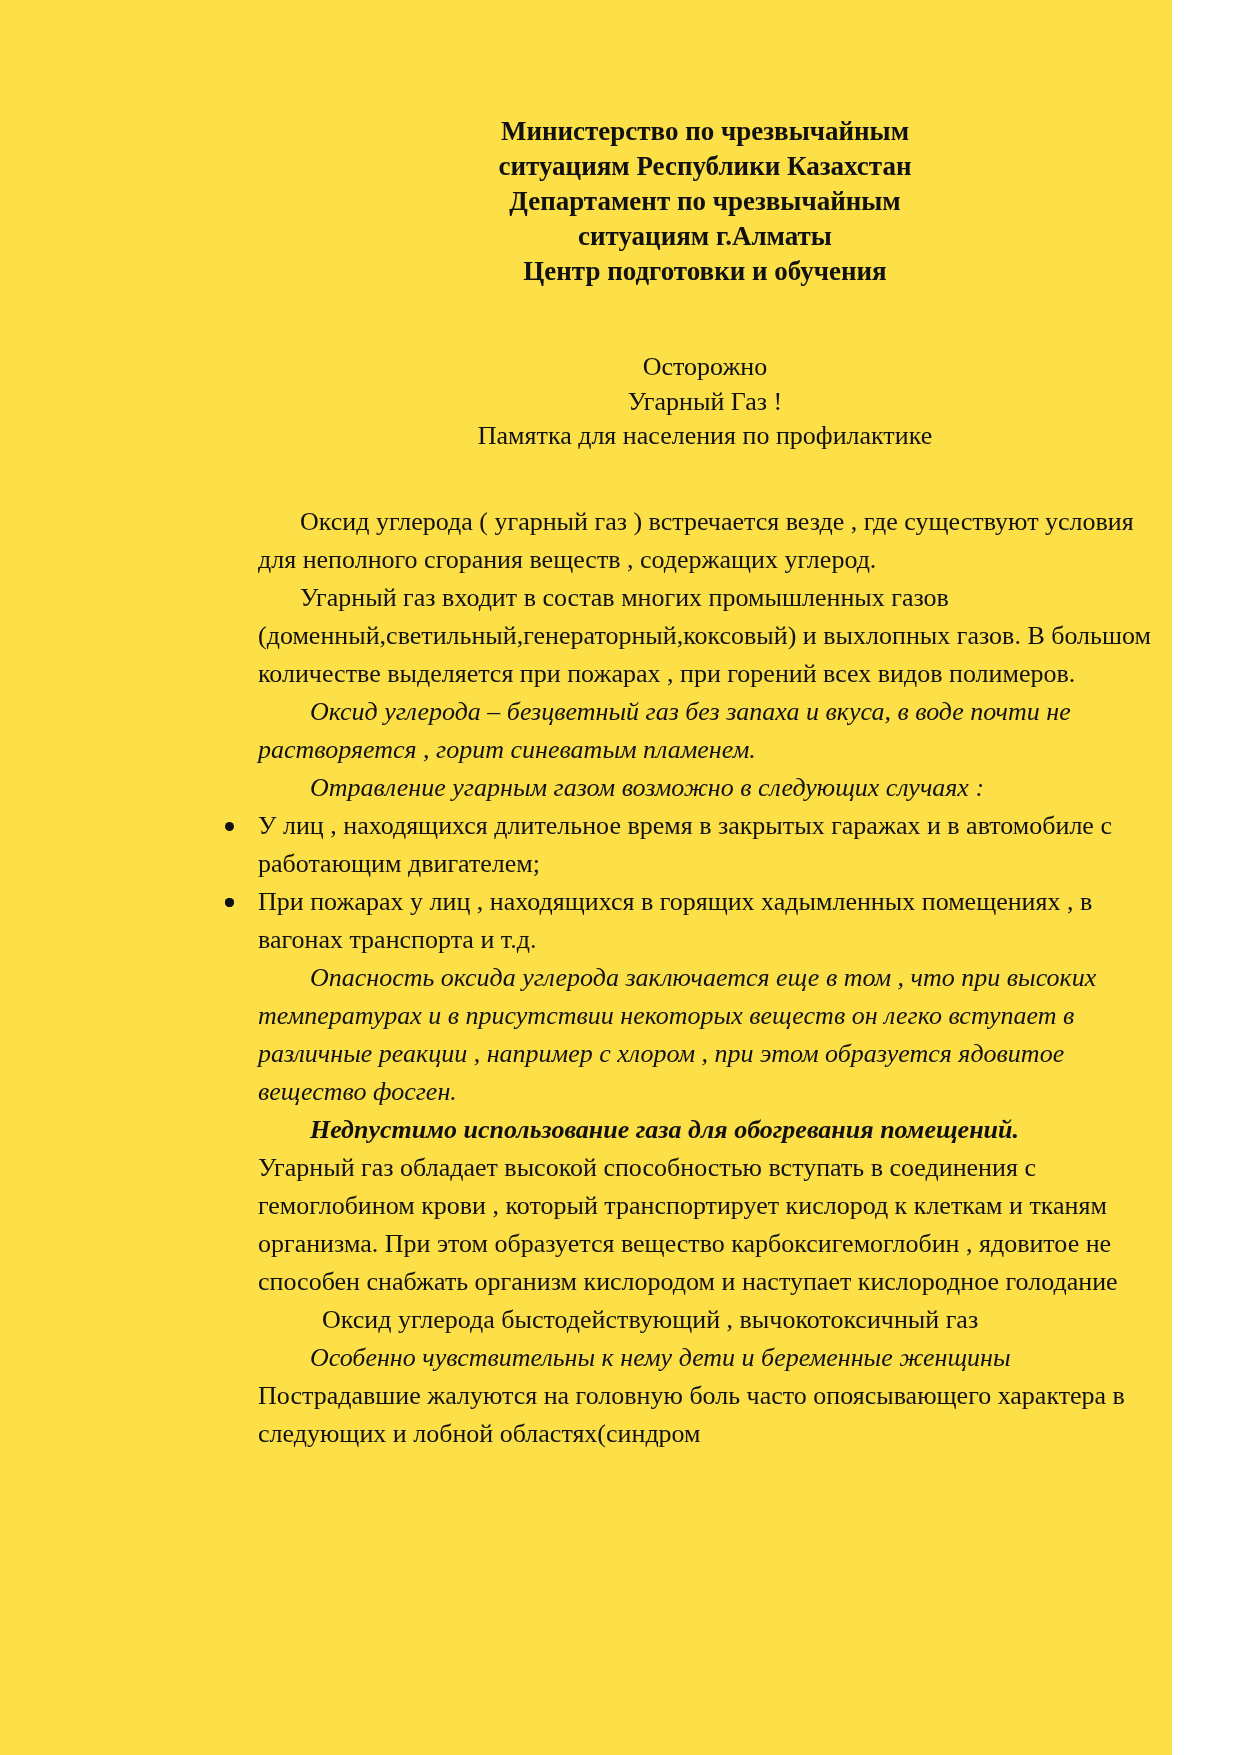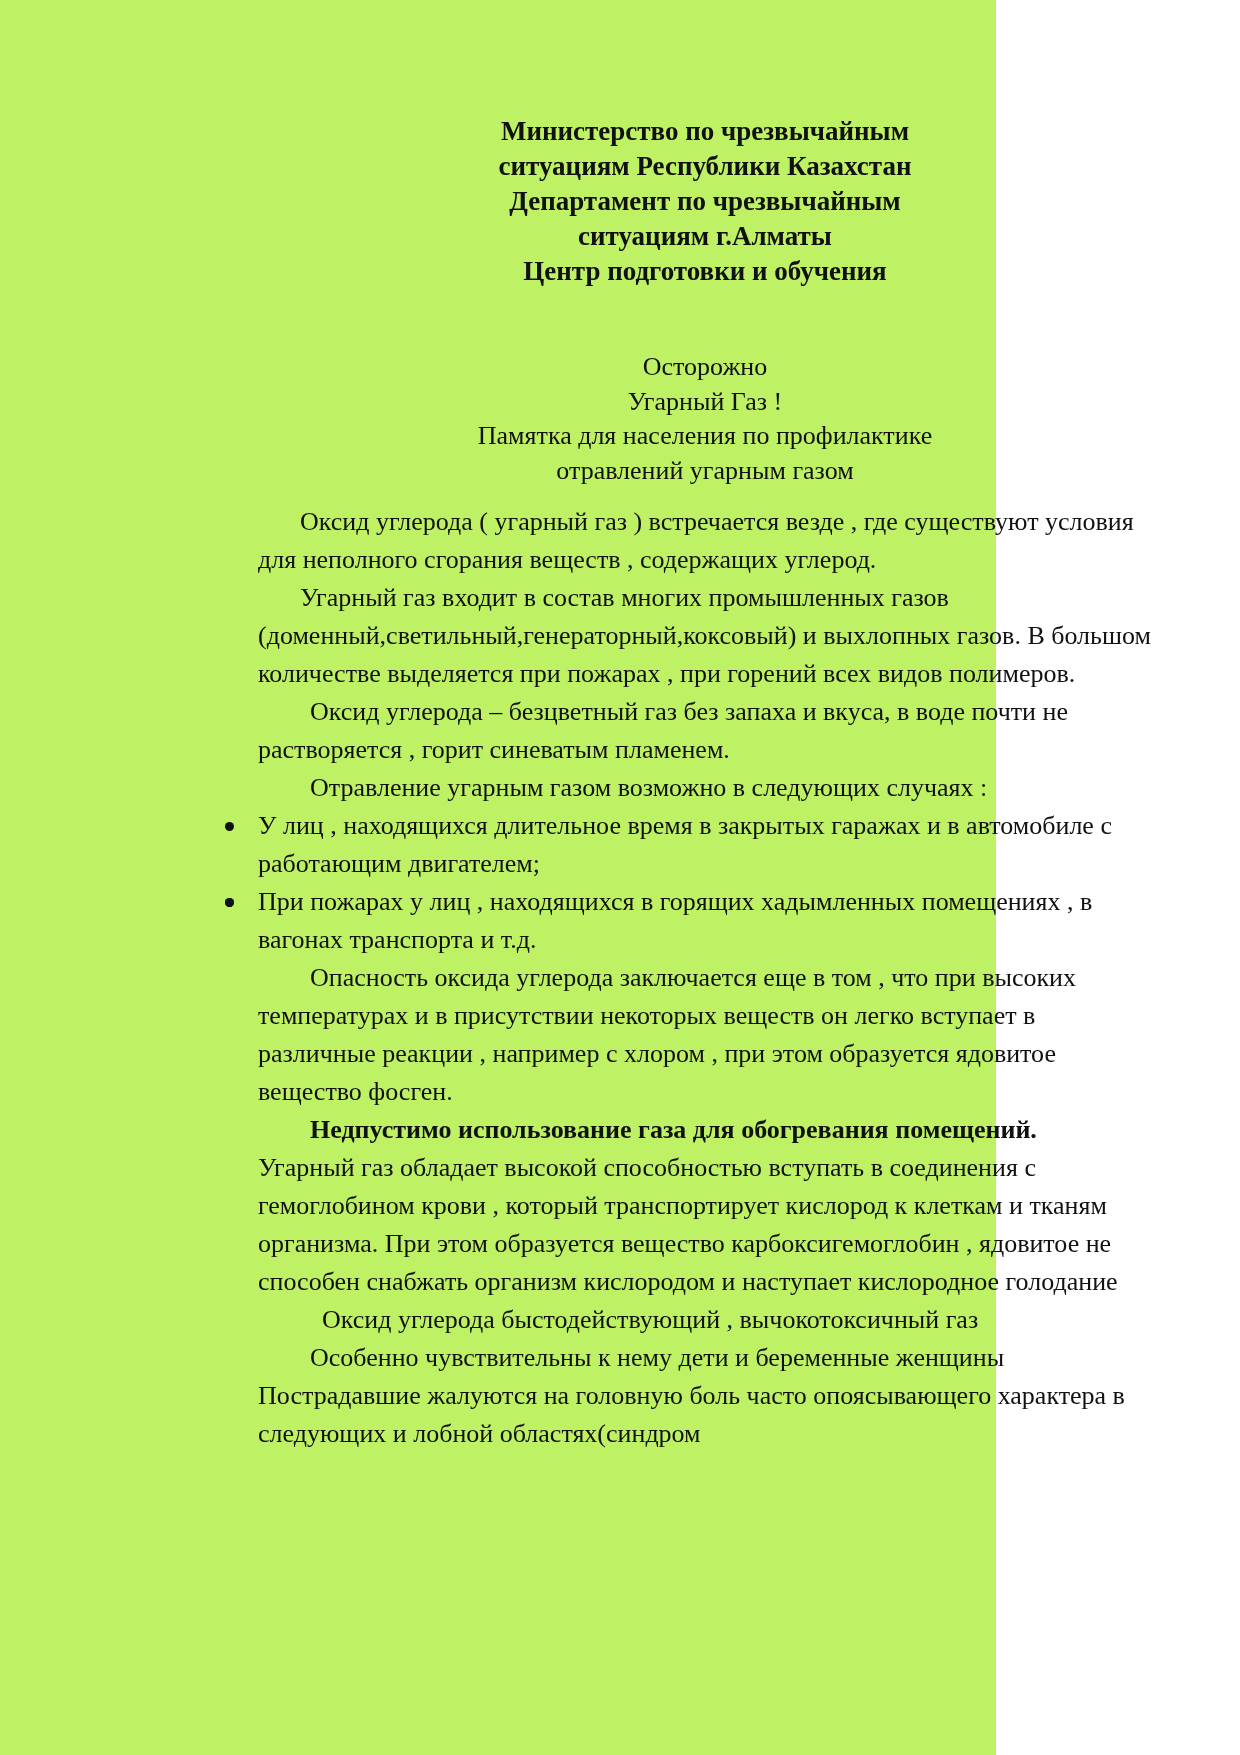--- a/index.html
+++ b/index.html
@@ -1,38 +1,38 @@
 <!DOCTYPE html>
 <html><head>
   <meta charset="utf-8">
   <style>
     html, body { margin: 0; padding: 0; background: #ffffff; }
     body { width: 1240px; height: 1755px; position: relative; overflow: hidden; }
     .page {
-      position: absolute; left: 0; top: 0; width: 996px; height: 1755px;
-      background: #bef264; color: #111111;
+      position: absolute; left: 0; top: 0; width: 1172px; height: 1755px;
+      background: #fde047; color: #111111;
       font-family: "Liberation Serif", "DejaVu Serif", serif;
     }
     .header {
       position: absolute; left: 0; top: 114px; width: 1240px;
       text-align: center; font-weight: bold; font-size: 27px; line-height: 35px;
     }
     .header div { margin-left: 170px; }
     .title-block {
       position: absolute; left: 0; top: 350px; width: 1240px;
       text-align: center; font-weight: normal; font-size: 26px; line-height: 34.5px;
     }
     .title-block div { margin-left: 170px; }
     .body {
       position: absolute; left: 258px; top: 503px; width: 900px;
       font-size: 26px; line-height: 38px;
     }
     .body p { margin: 0; }
     .indent { text-indent: 42px; }
-    .indent2 { text-indent: 52px; }
+    .indent2 { text-indent: 52px; font-style: italic; }
     .indent3 { text-indent: 64px; }
     .bullets { list-style: none; margin: 0; padding: 0; }
     .bullets li { position: relative; padding-left: 0; }
     .bullet-dot {
       position: absolute; left: -33px; top: 15px; width: 9px; height: 9px;
       border-radius: 50%; background: #111111;
     }
     .bold { font-weight: bold; }
   </style>
 </head>
@@ -45,21 +45,20 @@
     <div>ситуациям Республики Казахстан</div>
     <div>Департамент по чрезвычайным</div>
     <div>ситуациям г.Алматы</div>
     <div>Центр подготовки и обучения</div>
   </div>
 
   <div class="title-block">
     <div>Осторожно</div>
     <div>Угарный Газ !</div>
     <div>Памятка для населения по профилактике</div>
-    <div>отравлений угарным газом</div>
   </div>
 
   <div class="body">
     <p class="indent">Оксид углерода ( угарный газ ) встречается везде , где существуют условия для неполного сгорания веществ , содержащих углерод.</p>
     <p class="indent">Угарный газ входит в состав многих промышленных газов (доменный,светильный,генераторный,коксовый) и выхлопных газов. В большом количестве выделяется при пожарах , при горений всех видов полимеров.</p>
     <p class="indent2">Оксид углерода – безцветный газ без запаха и вкуса, в воде почти не растворяется , горит синеватым пламенем.</p>
     <p class="indent2">Отравление угарным газом возможно в следующих случаях :</p>
     <ul class="bullets">
       <li>
         <span class="bullet-dot"></span>

